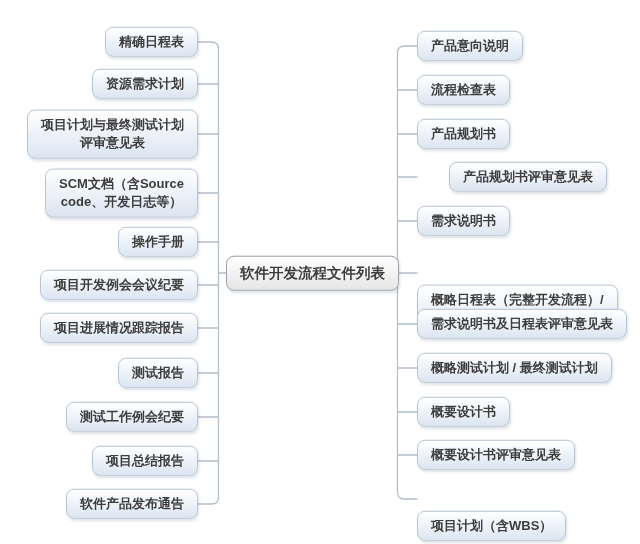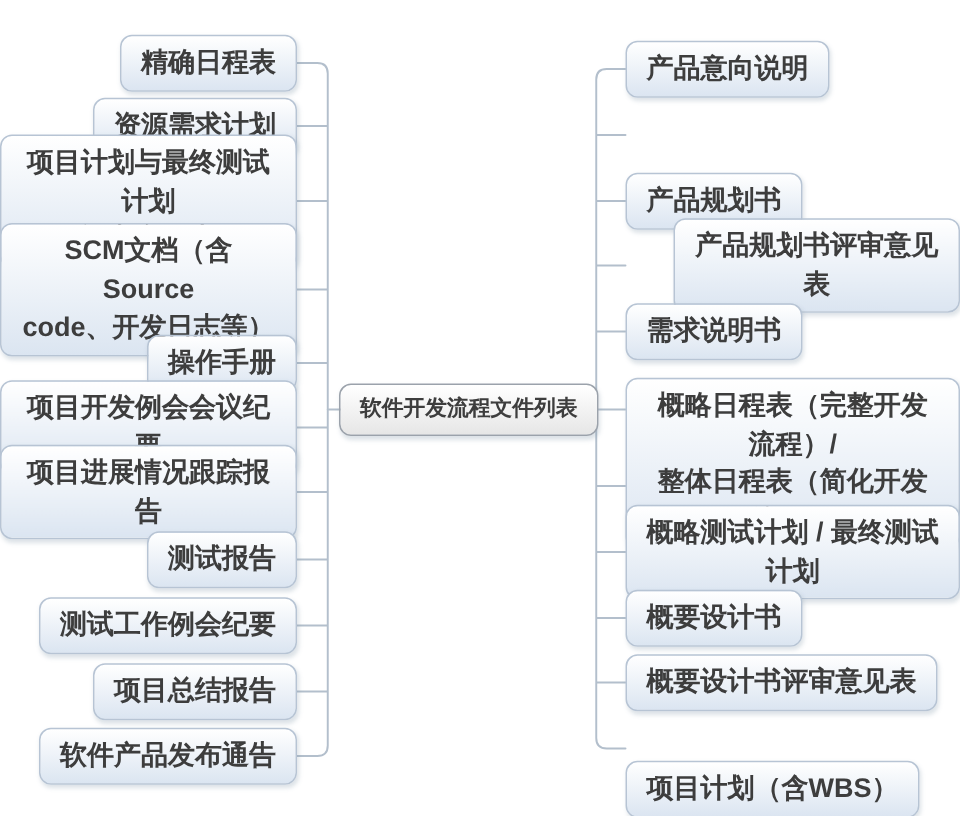--- a/index.html
+++ b/index.html
@@ -11,21 +11,21 @@
     font-family:"Liberation Sans", sans-serif;
     overflow:hidden;
   }
   .wires{position:absolute;left:0;top:0;width:640px;height:544px;}
   .node{
     position:absolute;
     transform:translateY(-50%);
     box-sizing:border-box;
     white-space:pre-line;
     text-align:center;
-    font-size:18px;
+    font-size:13px;
     font-weight:600;
     line-height:1.42;
     color:var(--text,#3d3d3d);
     padding:5px 13px;
     border:1px solid var(--node-border,#b7c4d4);
     border-radius:8px;
     background:linear-gradient(to bottom, var(--node-top,#ffffff) 0%, var(--node-bottom,#dbe5f1) 100%);
     box-shadow:1px 2px 3px rgba(130,150,170,0.28);
   }
   .node.center{
@@ -57,22 +57,24 @@
     <div class="node" style="top: 193px; right: 442px;">SCM文档（含Source
 code、开发日志等）</div>
     <div class="node" style="top: 242px; right: 442px;">操作手册</div>
     <div class="node" style="top: 285px; right: 442px;">项目开发例会会议纪要</div>
     <div class="node" style="top: 328px; right: 442px;">项目进展情况跟踪报告</div>
     <div class="node" style="top: 373px; right: 442px;">测试报告</div>
     <div class="node" style="top: 417px; right: 442px;">测试工作例会纪要</div>
     <div class="node" style="top: 461px; right: 442px;">项目总结报告</div>
     <div class="node" style="top: 504px; right: 442px;">软件产品发布通告</div>
     <div class="node" style="top: 46px; left: 417px;">产品意向说明</div>
+    <div class="node" style="top: 90px; left: 417px;">流程检查表</div>
     <div class="node" style="top: 134px; left: 417px;">产品规划书</div>
     <div class="node" style="top: 177px; left: 417px; margin-left: 32px;">产品规划书评审意见表</div>
     <div class="node" style="top: 221px; left: 417px;">需求说明书</div>
     <div class="node" style="top: 273px; left: 417px; margin-top: 36px;">概略日程表（完整开发流程）/
 整体日程表（简化开发流程）</div>
+    <div class="node" style="top: 324px; left: 417px;">需求说明书及日程表评审意见表</div>
     <div class="node" style="top: 368px; left: 417px;">概略测试计划 / 最终测试计划</div>
     <div class="node" style="top: 412px; left: 417px;">概要设计书</div>
     <div class="node" style="top: 455px; left: 417px;">概要设计书评审意见表</div>
     <div class="node" style="top: 499px; left: 417px; margin-top: 27px;">项目计划（含WBS）</div>
   </div>
 
 </body></html>

